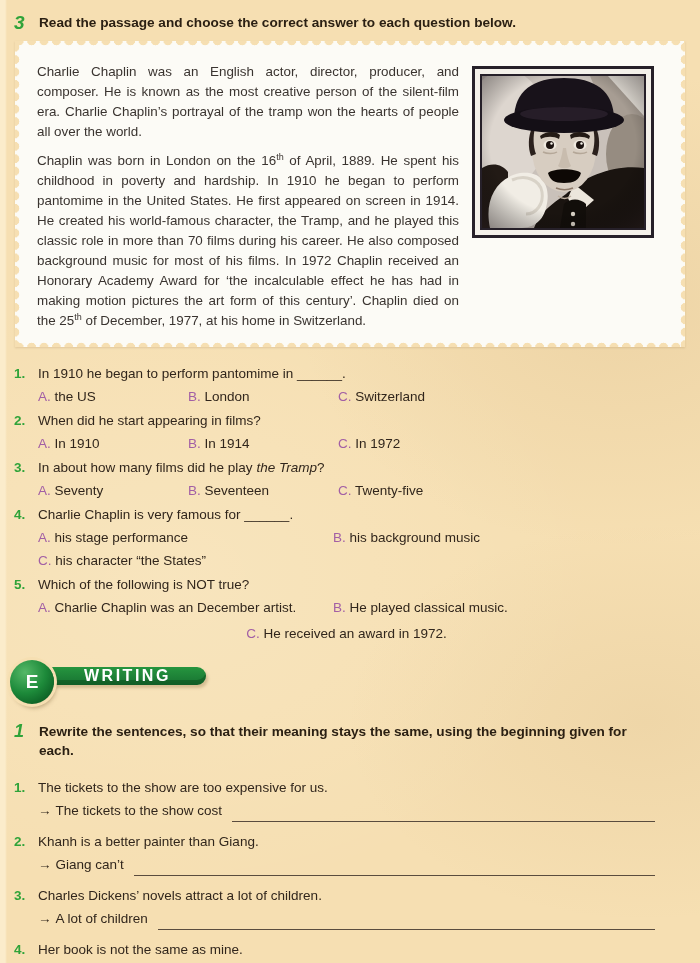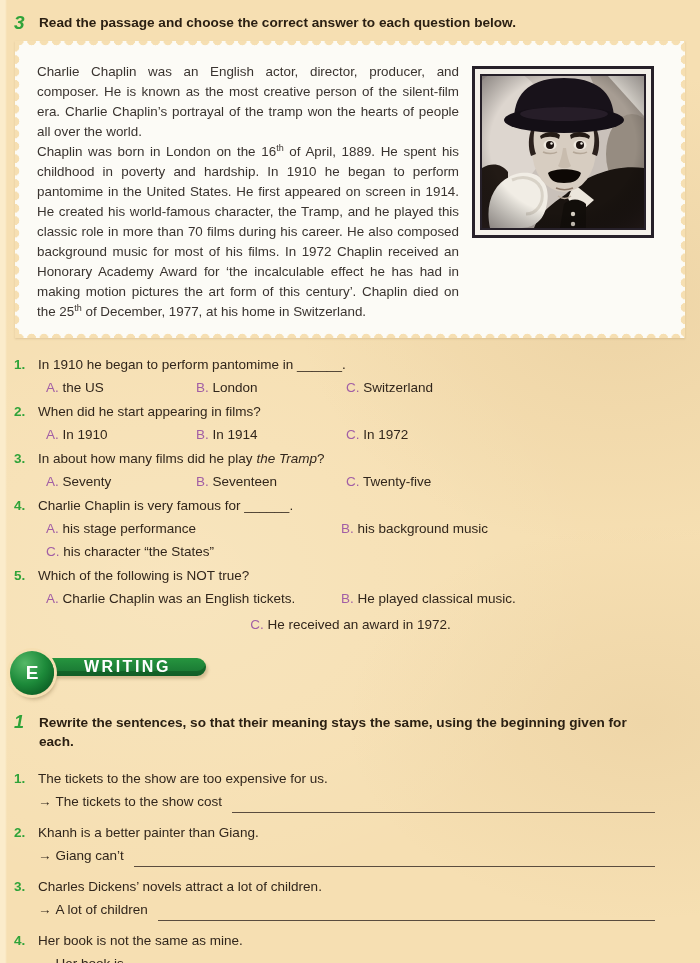--- a/index.html
+++ b/index.html
@@ -42,32 +42,32 @@
       radial-gradient(circle 4.6px at 50% 50%, var(--page) 4.2px, rgba(246,223,178,0) 4.6px);
     background-size:12.4px 12px,12.4px 12px,12px 12.4px,12px 12.4px;
     background-position:left -2px top -6px,left -2px bottom -6px,left -6px top 0,right -6px top 0;
     background-repeat:repeat-x,repeat-x,repeat-y,repeat-y;
     box-shadow:0 1px 2px rgba(120,90,40,.18);
     display:flex;
     padding:21px 20px 16px 22px;
   }
   .passage-col{width:422px;flex:none;font-size:13.4px;line-height:20px;color:var(--passage-ink);}
   .passage-col p{text-align:justify;}
-  .passage-col p + p{}
+  .passage-col p + p{margin-top:9px;}
   sup{font-size:9px;line-height:0;vertical-align:5px;}
   .photo-col{margin-left:13px;padding-top:4px;}
   .photo-frame{border:3px solid #262029;background:#f4f1ea;padding:5px;display:inline-block;}
   .photo-frame-inner{border:2px solid #262029;display:block;line-height:0;}
   
   .q-section{padding:15px 45px 0 14px;font-size:13.5px;}
   .q-block{margin-bottom:1px;}
   .q-row{display:flex;line-height:23px;}
   .q-num{width:24px;flex:none;font-weight:bold;color:var(--green);}
   .q-text{flex:1;}
-  .opt-row{display:flex;margin-left:32px;line-height:23px;}
+  .opt-row{display:flex;margin-left:24px;line-height:23px;}
   .opt{display:inline-block;}
   .opt.w150{width:150px;flex:none;}
   .opt.w295{width:295px;flex:none;}
   .opt-letter{color:var(--purple);}
   .italic{font-style:italic;}
   
   .banner{position:relative;height:48px;margin:14px 0 0 8px;}
   .banner-pill{
     position:absolute;left:26px;top:8px;height:18px;width:172px;
     background:linear-gradient(#26953f,#177231);
@@ -220,21 +220,21 @@
       <span class="opt"><span class="opt-letter">C.</span> <span>his character “the States”</span></span>
     </div>
   </div>
 
   <div class="q-block">
     <div class="q-row">
       <span class="q-num">5.</span>
       <span class="q-text">Which of the following is NOT true?</span>
     </div>
     <div class="opt-row">
-      <span class="opt w295"><span class="opt-letter">A.</span> <span>Charlie Chaplin was an English tickets.</span></span>
+      <span class="opt w295"><span class="opt-letter">A.</span> <span>Charlie Chaplin was an December artist.</span></span>
       <span class="opt"><span class="opt-letter">B.</span> <span>He played classical music.</span></span>
     </div>
     <div class="opt-row" style="margin-top:3px;justify-content:center;">
       <span class="opt"><span class="opt-letter">C.</span> <span>He received an award in 1972.</span></span>
     </div>
   </div>
 
 </div>
 
 <div class="banner">

